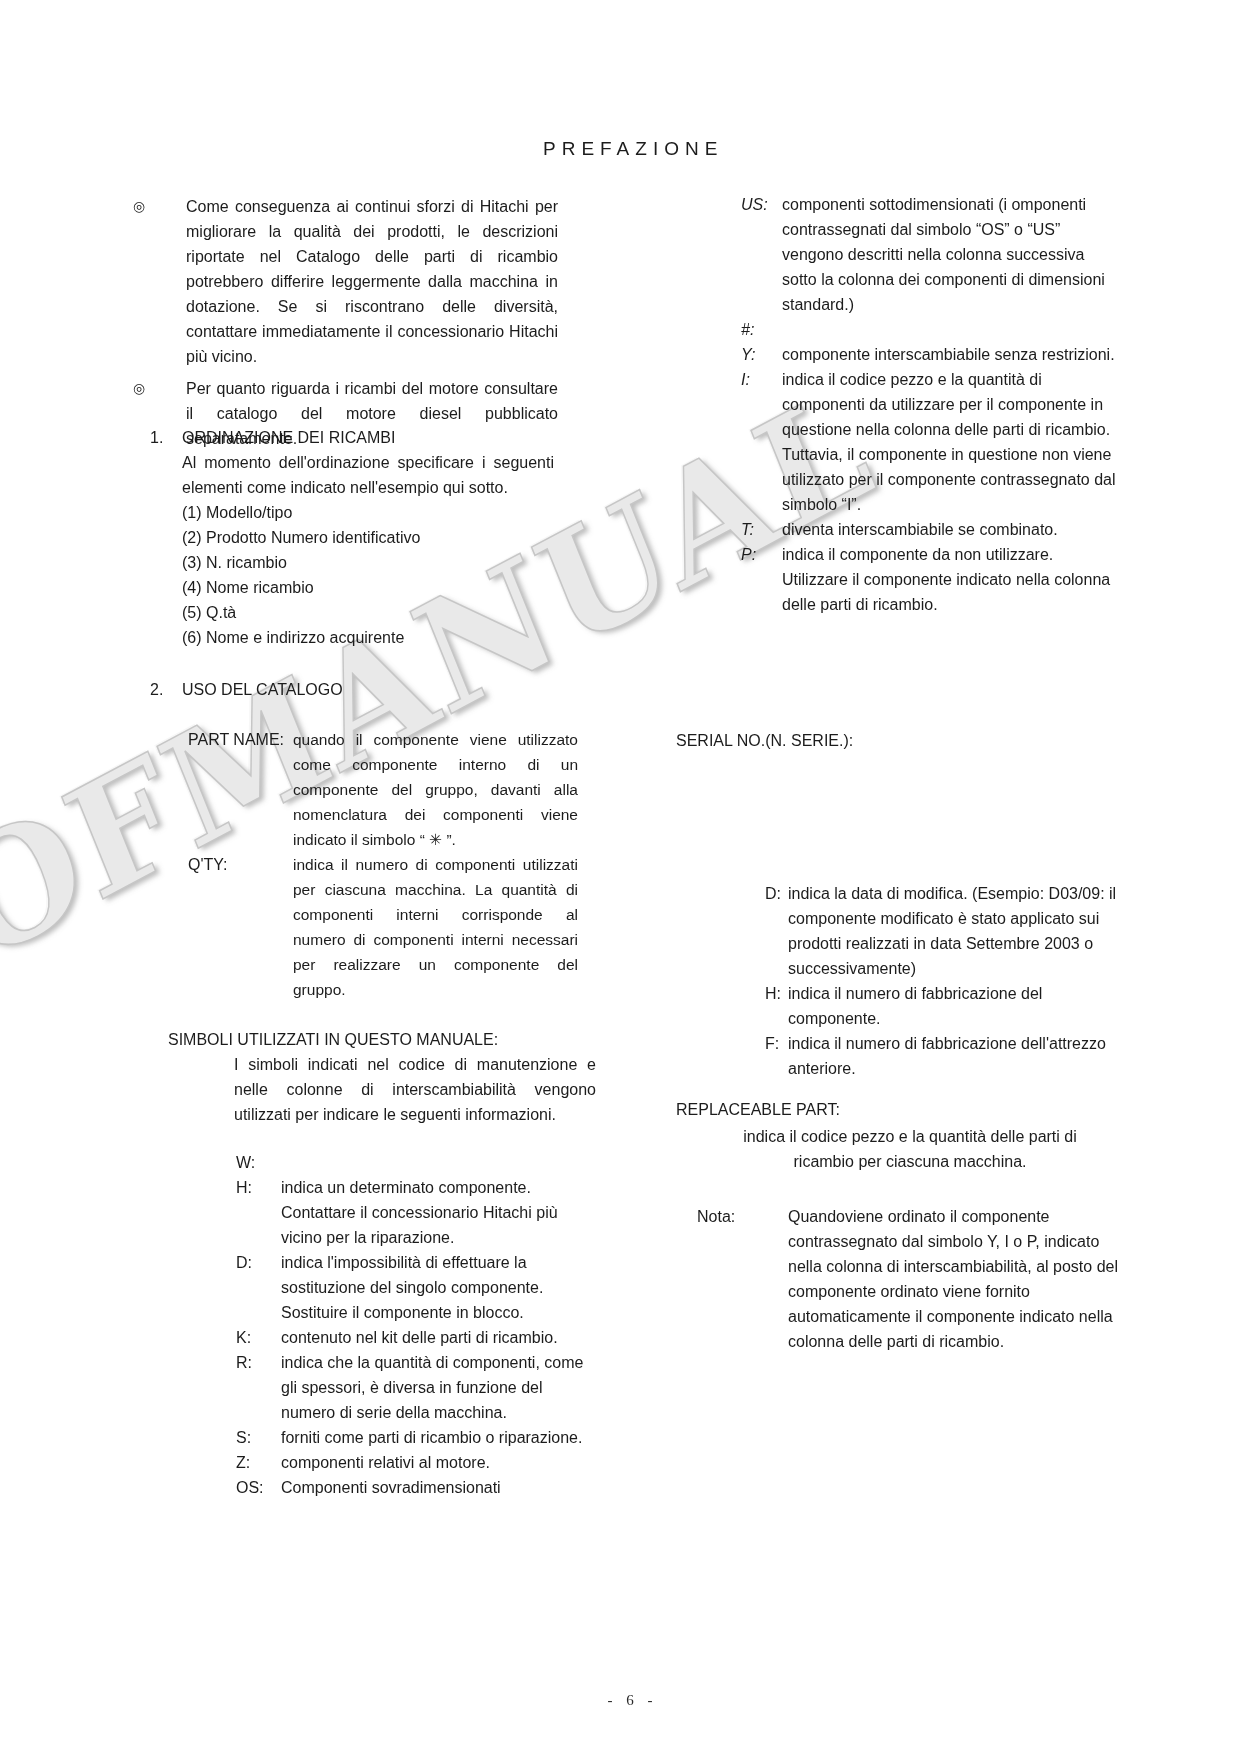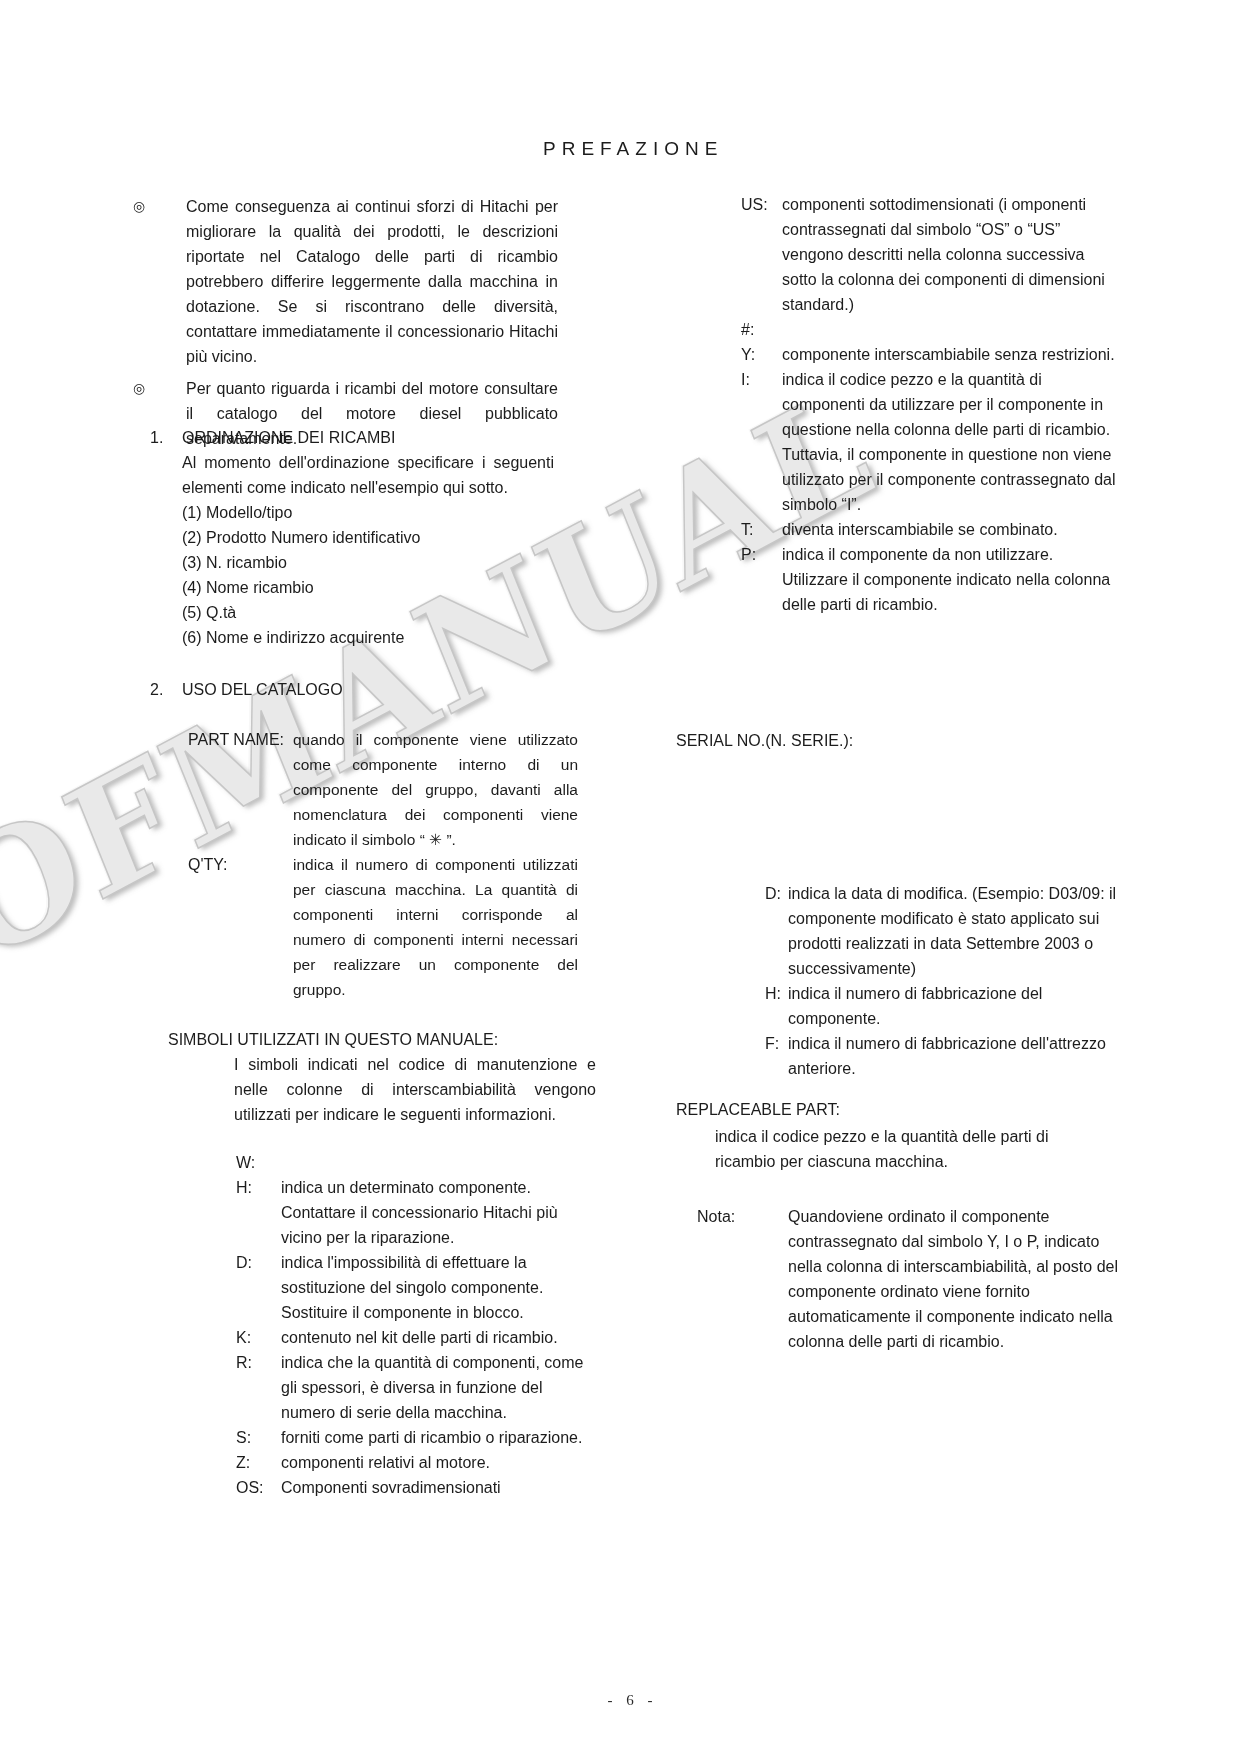--- a/index.html
+++ b/index.html
@@ -59,34 +59,34 @@
   .simboli-head { margin-left:35px; }
   .simboli-intro { margin-left:101px; width:362px; text-align:justify; }
 
   .symlist-left { top:1150px; margin-left:103px; }
   .sym-row { display:flex; }
   .sym-key { flex:none; width:45px; }
   .sym-desc { width:315px; }
 
   
   .symlist-us { top:192px; margin-left:65px; }
-  .symlist-us .sym-key { width:41px; }
+  .symlist-us .sym-key { width:41px;font-style:italic; }
   .symlist-us .sym-desc { width:335px; }
 
   .serial { top:714px; }
   .serial-head { white-space:nowrap;margin-top:14px; }
   .serial-desc { margin-left:106px; margin-top:5px; width:310px; text-align:justify; }
 
   .symlist-dhf { top:881px; margin-left:89px; }
   .symlist-dhf .sym-key { width:23px; }
   .symlist-dhf .sym-desc { width:335px; }
 
   .replaceable { top:1097px; }
   .repl-head { white-space:nowrap; }
-  .repl-desc { margin-left:39px; margin-top:2px; width:390px; }
+  .repl-desc { margin-left:39px; margin-top:2px; width:390px;text-align:center; }
 
   .nota { top:1204px; display:flex; margin-left:21px; }
   .nota-label { flex:none; width:91px; }
   .nota-desc { width:345px; }
 
   .page-number {
     position:absolute; left:0; top:1688px; width:100%;
     text-align:center; font-family:"Liberation Serif", serif;
     font-size:15px; letter-spacing:5px; color:#2a2a2a;
     padding-left:24px; box-sizing:border-box;

